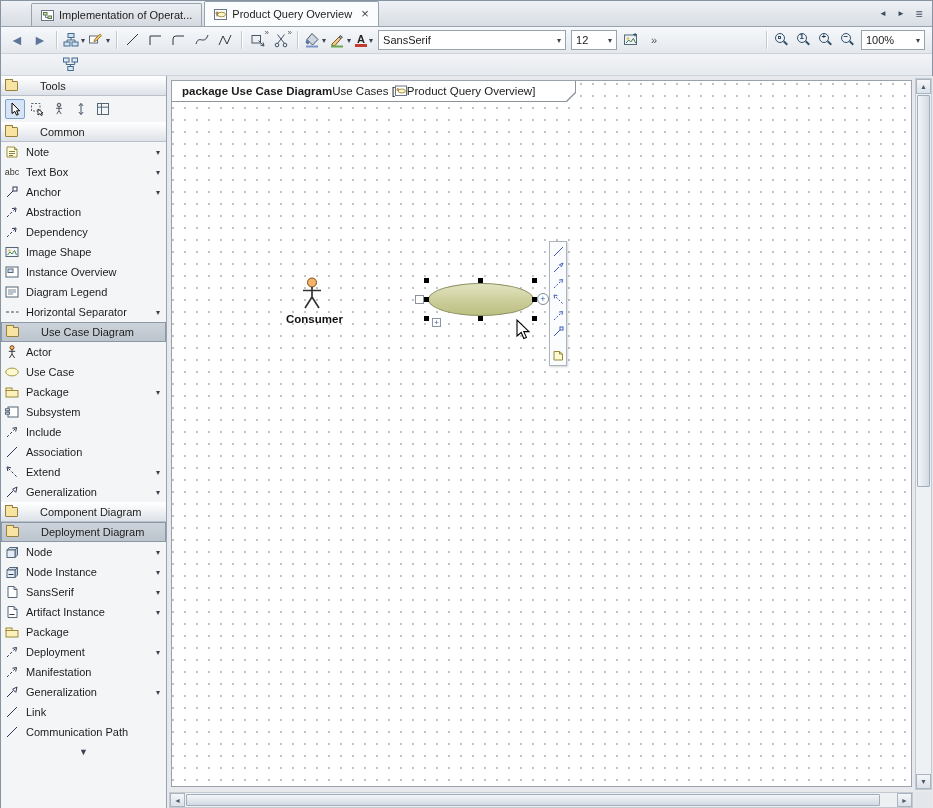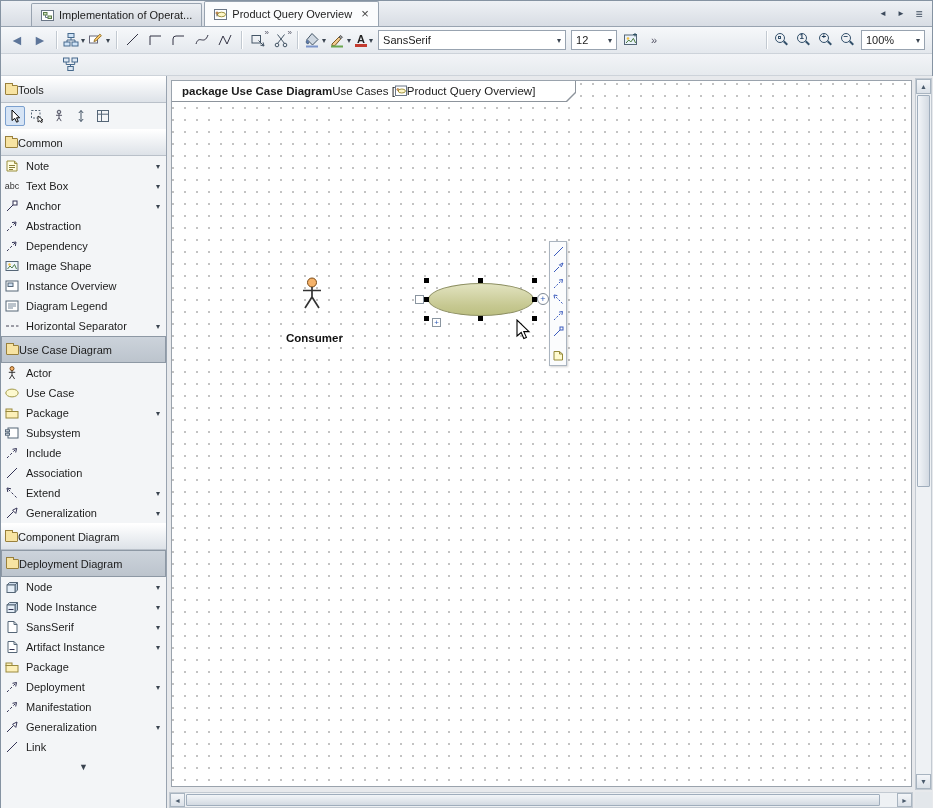--- a/index.html
+++ b/index.html
@@ -31,21 +31,21 @@
   .zoomgrp {margin-left:auto;display:flex;align-items:center}
   .mag {position:relative;width:14px;height:14px;display:inline-block}
   .mag::before {content:"";position:absolute;left:0;top:0;width:8px;height:8px;border:1.6px solid #33506b;border-radius:50%}
   .mag::after {content:"";position:absolute;left:8px;top:9px;width:5px;height:2px;background:#33506b;transform:rotate(45deg)}
   .mag-sign {position:absolute;left:2px;top:-1px;font-size:8px;font-weight:bold;color:#1d3least?#}
   .mag-sign {position:absolute;left:2.5px;top:-1.5px;font-size:8px;font-weight:bold;color:#1d3a57}
   .mag-sq {position:absolute;left:2.5px;top:2.5px;width:3px;height:3px;border:1px solid #33506b}
 
   
   .palette {position:absolute;left:0;top:75px;width:166px;height:733px;background:#f3f5f7;border-right:1px solid #98a3b0;overflow:hidden}
-  .pal-head {height:27px;display:flex;align-items:center;gap:0;padding:0 4px;background:linear-gradient(#ffffff,#dde2e8);border-bottom:1px solid #b9c0c9;border-top:1px solid #fff;white-space:nowrap}
+  .pal-head {height:20px;display:flex;align-items:center;gap:22px;padding:0 4px;background:linear-gradient(#ffffff,#dde2e8);border-bottom:1px solid #b9c0c9;border-top:1px solid #fff;white-space:nowrap}
   .pal-head.sel {background:linear-gradient(#ccd3db,#bcc4cd);border:1px solid #8d98a4}
   .folder {width:13px;height:10px;background:#f7e3a2;border:1px solid #99803c;border-radius:1px;position:relative;flex:0 0 13px}
   .folder::before {content:"";position:absolute;left:-1px;top:-3px;width:6px;height:2px;background:#f7e3a2;border:1px solid #99803c;border-bottom:none}
   .pal-tools {display:flex;align-items:center;gap:2px;height:26px;padding:0 4px}
   .pal-tools .tbtn {height:20px;min-width:20px}
   .tbtn.sel {background:#d6e4f5;border:1px solid #7ba0cf}
   .pal-item {height:20px;display:flex;align-items:center;gap:6px;padding:0 3px}
   .pal-item .pic {width:16px;height:16px;flex:0 0 16px;display:flex;align-items:center;justify-content:center}
   .pal-item .lbl {flex:1;white-space:nowrap;overflow:hidden}
   .pal-item .dd {margin-right:3px}
@@ -53,21 +53,21 @@
   .pal-more {display:flex;justify-content:center;padding-top:5px;color:#39434f;font-size:9px}
 
   
   .workspace {position:absolute;left:166px;top:75px;width:767px;height:733px;background:#e7e9ec}
   .canvas {position:absolute;left:4px;top:4px;width:741px;height:707px;background-color:#fff;border:1px solid #9aa3ad;background-image:radial-gradient(circle,#c3c3c3 1px,transparent 1.2px);background-size:12px 12px;background-position:7px 9px;overflow:hidden}
   .frame-head {position:absolute;left:0;top:0;width:404px;height:21px;background:#8d949c;clip-path:polygon(0 0,100% 0,100% calc(100% - 9px),calc(100% - 9px) 100%,0 100%)}
   .frame-head-in {position:absolute;left:0;top:0;right:1px;bottom:1px;background:#fff;clip-path:polygon(0 0,100% 0,100% calc(100% - 9px),calc(100% - 9px) 100%,0 100%);display:flex;align-items:center;padding:0 10px;font-size:11.5px;white-space:nowrap}
   .fh-bold {font-weight:bold}
 
   .actor {position:absolute;left:114px;top:196px;width:52px;text-align:center}
-  .actor-label {font-weight:bold;font-size:11.5px;color:#111;margin-top:19px}
+  .actor-label {font-weight:bold;font-size:11.5px;color:#111;margin-top:0}
 
   .ucsel {position:absolute;left:254px;top:199px;width:110px;height:40px}
   .ellipse {position:absolute;left:2px;top:3px;width:106px;height:33px;border-radius:50%;background:linear-gradient(#e2e3c0,#c6c891 70%,#bdc083);border:1px solid #8d8f62}
   .hdl {position:absolute;width:5px;height:5px;background:#000}
   .cmp-hdl {position:absolute;left:-11px;top:15px;width:9px;height:9px;background:#fff;border:1px solid #8a95a0}
   .plus-hdl {position:absolute;left:111px;top:13px;width:12px;height:12px;border-radius:50%;background:#fff;border:1px solid #7f8a95;display:flex;align-items:center;justify-content:center;font-size:9px;color:#2f5bb5;line-height:1}
   .exp-hdl {position:absolute;left:6px;top:38px;width:9px;height:9px;background:#fff;border:1px solid #8a95a0;display:flex;align-items:center;justify-content:center;font-size:8px;color:#2f5bb5;line-height:1}
 
   .smartbar {position:absolute;left:377px;top:160px;width:18px;background:#fbfcfd;border:1px solid #aab4bf;box-shadow:1px 1px 2px rgba(0,0,0,.18);display:flex;flex-direction:column;align-items:center;padding:3px 0;gap:3px}
   .smartbar .sbt {width:13px;height:13px;display:flex;align-items:center;justify-content:center}
@@ -570,20 +570,28 @@
       <span class="lbl">Generalization</span>
       <span class="dd">▾</span>
     </div>
     <div class="pal-item">
       <span class="pic">
           <svg width="16" height="16">
             <path d="M3 13L13 3" stroke="#335"></path>
           </svg>
         </span>
       <span class="lbl">Link</span>
+    </div>
+    <div class="pal-item">
+      <span class="pic">
+          <svg width="16" height="16">
+            <path d="M3 13L13 3" stroke="#335"></path>
+          </svg>
+        </span>
+      <span class="lbl">Communication Path</span>
     </div>
 
     <div class="pal-more">▼</div>
   </div>
 
   <div class="workspace">
     <div class="canvas">
 
       <div class="frame-head">
         <div class="frame-head-in">

